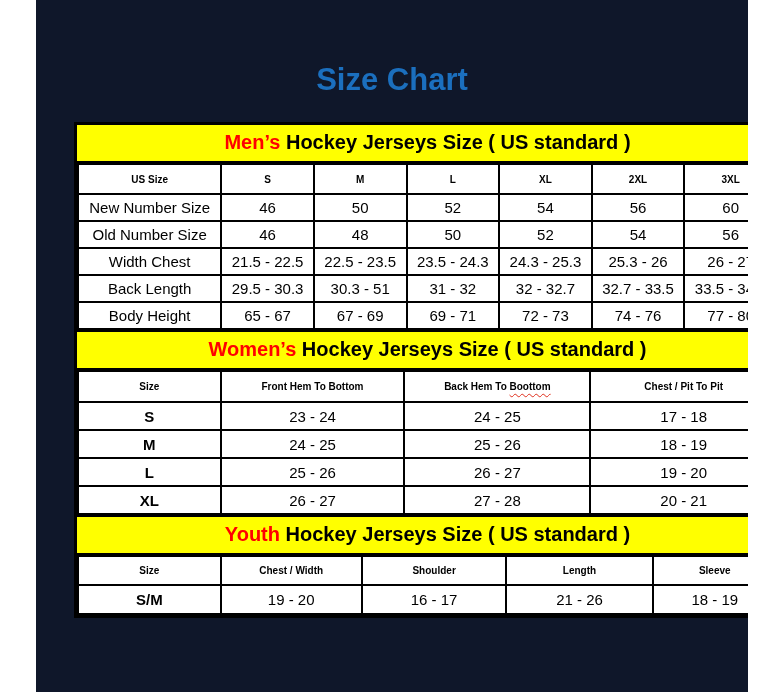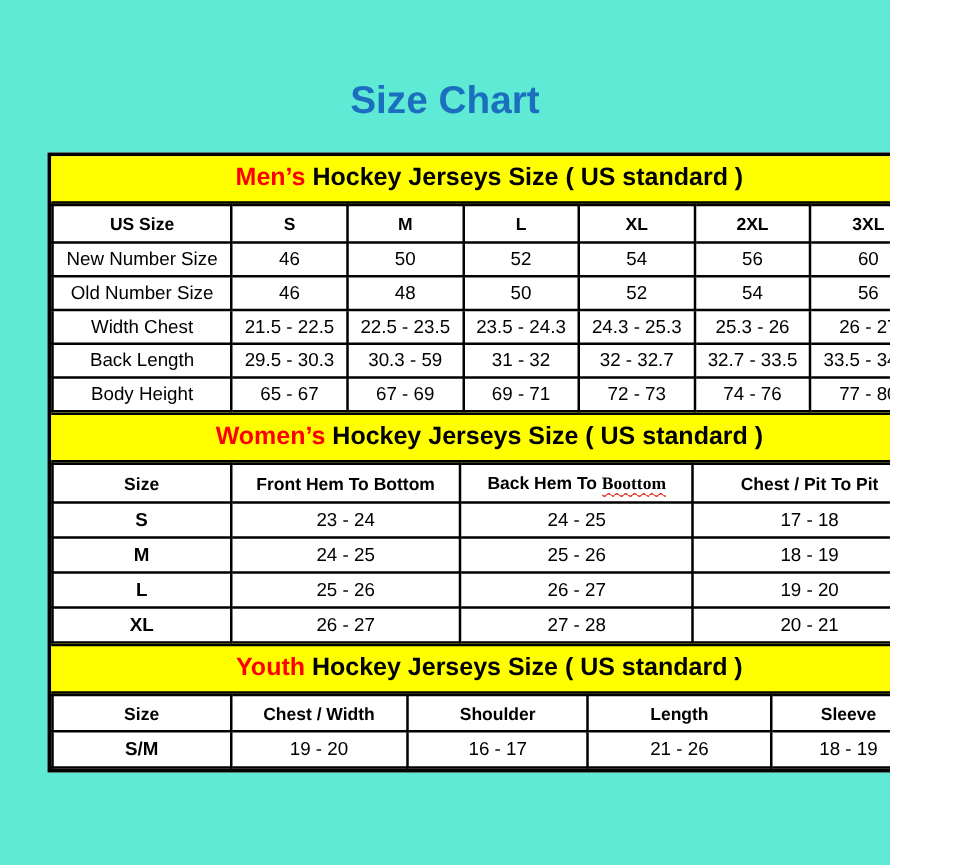--- a/index.html
+++ b/index.html
@@ -1,23 +1,24 @@
 <!DOCTYPE html>
 <html><head>
 <meta charset="utf-8">
 <style>
   html, body { margin: 0; padding: 0; background: #ffffff; }
   .canvas {
     position: relative;
     width: 712px;
     height: 692px;
-    background: #5eead4;
+    background: #0f172a;
     font-family: "Liberation Sans", sans-serif;
     color: #000;
     overflow: hidden;
+    margin-left: 36px;
   }
   .page-title {
     position: absolute;
     top: 62px;
     left: 0;
     width: 100%;
     margin: 0;
     text-align: center;
     font-size: 31px;
     font-weight: bold;
@@ -50,36 +51,35 @@
     table-layout: fixed;
   }
   th, td {
     border: 2px solid #000;
     text-align: center;
     vertical-align: middle;
     padding: 0 2px;
     overflow: hidden;
     white-space: nowrap;
   }
-  th { font-size: 14px; font-weight: bold; }
+  th { font-size: 10px; font-weight: bold; }
   td { font-size: 15px; font-weight: normal; }
   .mens th  { height: 28px; }
   .mens td  { height: 25px; }
   .womens th { height: 29px; }
   .womens td { height: 26px; }
   .youth th { height: 27px; }
   .youth td { height: 27px; }
   .womens td.rowlabel, .youth td.rowlabel { font-weight: bold; }
   .squiggle {
     text-decoration-line: underline;
     text-decoration-style: wavy;
     text-decoration-color: #E0301E;
     text-decoration-thickness: 1px;
     text-underline-offset: 3px;
-    font-family: Liberation Serif, serif;
   }
 </style>
 </head>
 <body>
 
 <div class="canvas">
 
   <h1 class="page-title">Size Chart</h1>
 
   <div class="chart">
@@ -131,21 +131,21 @@
         <td>21.5 - 22.5</td>
         <td>22.5 - 23.5</td>
         <td>23.5 - 24.3</td>
         <td>24.3 - 25.3</td>
         <td>25.3 - 26</td>
         <td>26 - 27</td>
       </tr>
       <tr>
         <td class="rowlabel">Back Length</td>
         <td>29.5 - 30.3</td>
-        <td>30.3 - 59</td>
+        <td>30.3 - 51</td>
         <td>31 - 32</td>
         <td>32 - 32.7</td>
         <td>32.7 - 33.5</td>
         <td>33.5 - 34.6</td>
       </tr>
       <tr>
         <td class="rowlabel">Body Height</td>
         <td>65 - 67</td>
         <td>67 - 69</td>
         <td>69 - 71</td>

